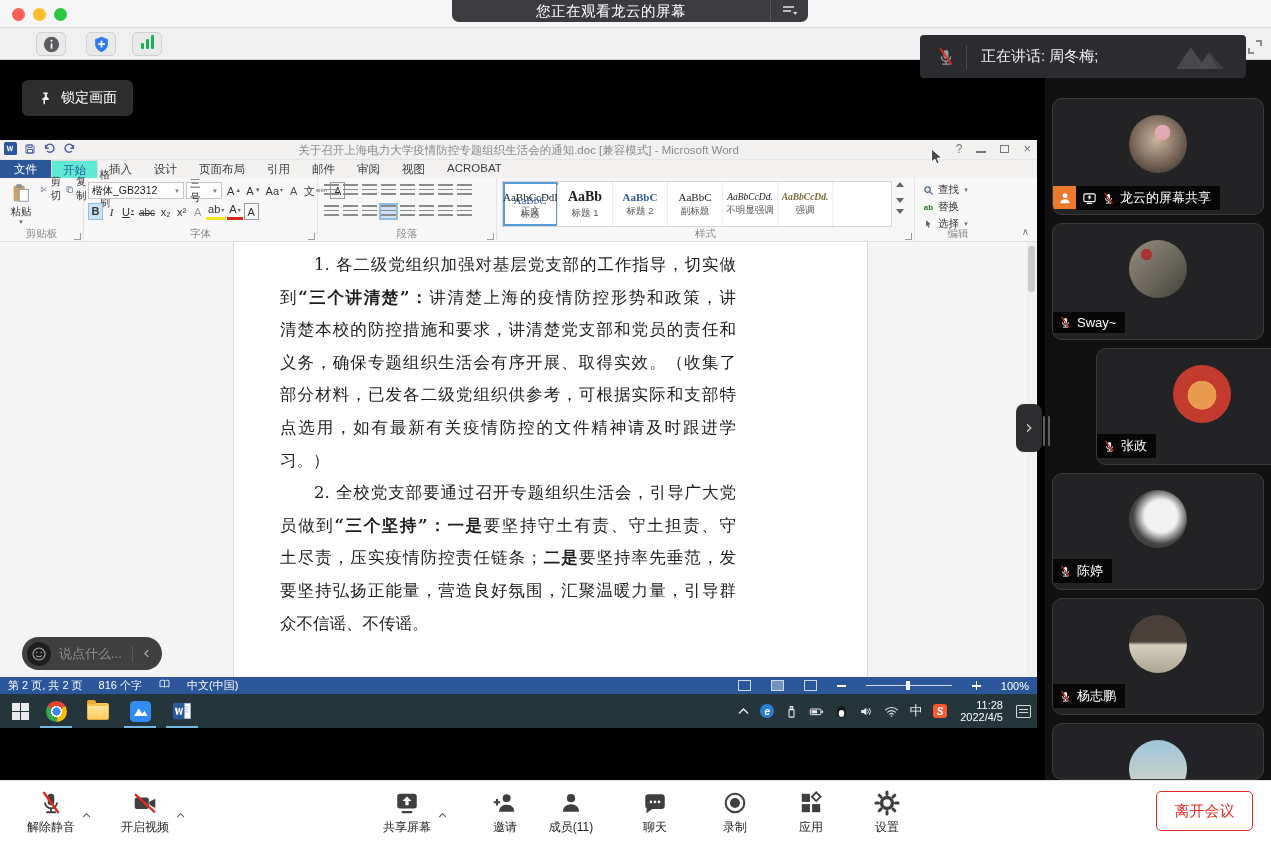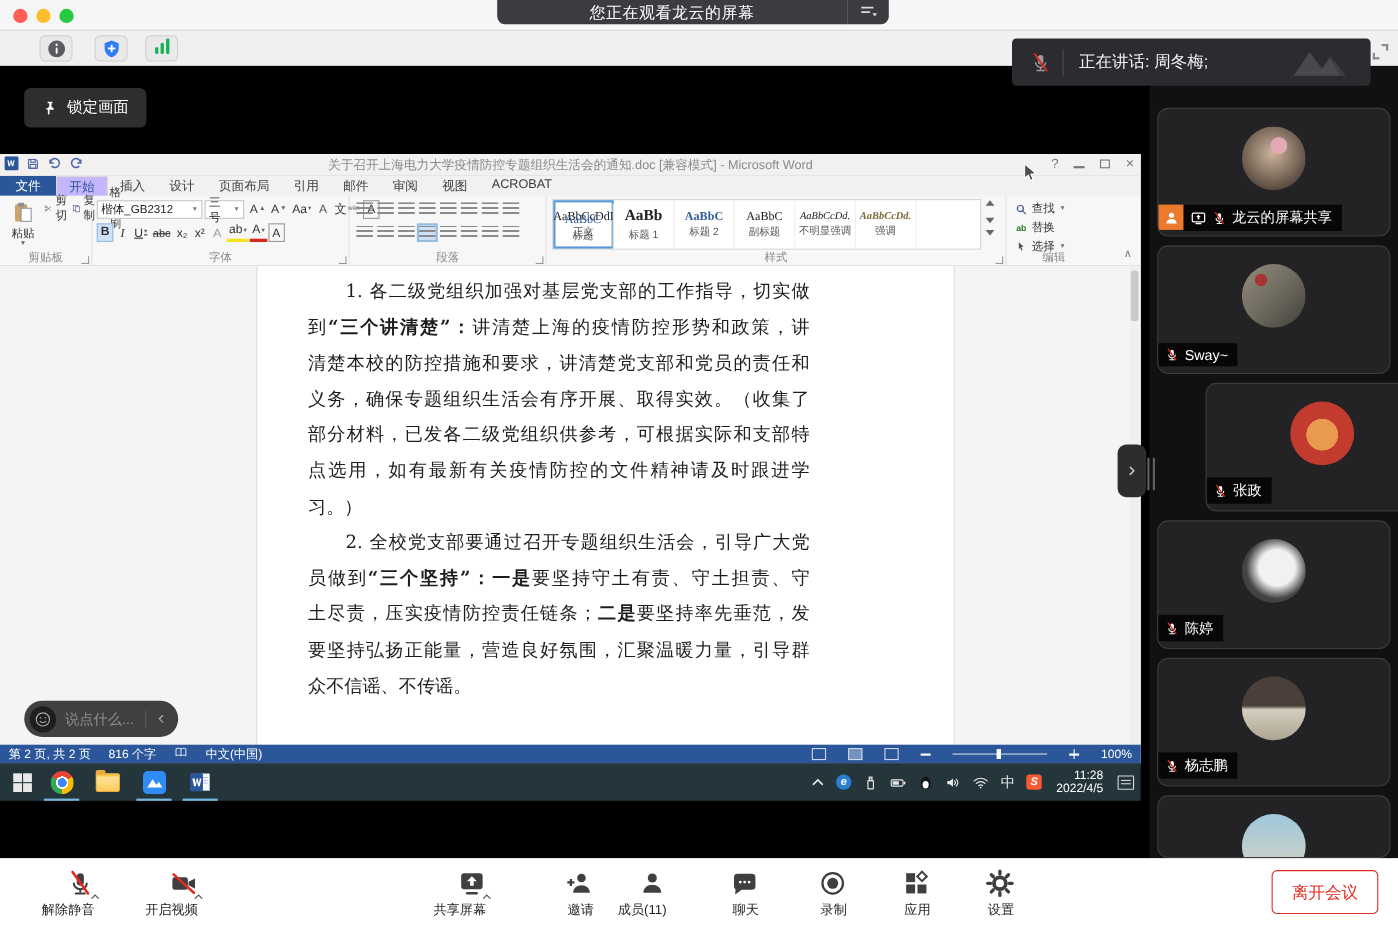--- a/index.html
+++ b/index.html
@@ -42,21 +42,21 @@
   .qat{position:absolute;left:4px;top:2px;display:flex;align-items:center;gap:7px}
   .ttl{position:absolute;left:0;right:0;top:3px;text-align:center;font-size:11.5px;color:#8a8a8a;pointer-events:none}
   .wctrl{position:absolute;right:6px;top:2px;display:flex;align-items:center;gap:14px;color:#777;font-size:12px}
   .wc-min{width:10px;height:2px;background:#777;margin-top:6px}
   .wc-restore{width:9px;height:8px;border:1px solid #777}
   .wc-close{font-size:13px;line-height:10px}
   .signin{position:absolute;right:8px;top:22px;display:flex;align-items:center;gap:5px;font-size:11.5px;color:#444}
   .wtabs{position:absolute;left:0;top:20px;width:100%;height:18px;background:#f2f1f0;display:flex;align-items:stretch}
   .wtab{padding:2px 11px 0;font-size:11.5px;color:#3c3c3c;cursor:pointer}
   .wtab.file{background:#2b579a;color:#fff;padding:2px 14px 0}
-  .wtab.active{background:#c4b5fd;color:#2b579a;border:1px solid #dadada;border-bottom:none}
+  .wtab.active{background:#5eead4;color:#2b579a;border:1px solid #dadada;border-bottom:none}
   .wribbon{position:absolute;left:0;top:38px;width:100%;height:64px;background:#f7f7f7;border-bottom:1px solid #dfdfdf}
   .rgroup{position:absolute;top:0;height:64px;border-right:1px solid #e3e3e3}
   .glabel{position:absolute;bottom:1px;left:0;right:0;text-align:center;font-size:10.5px;color:#8a8a8a}
   .launcher{position:absolute;right:2px;bottom:2px;width:7px;height:7px;border-right:1.5px solid #9a9a9a;border-bottom:1.5px solid #9a9a9a}
   .g-clip{left:0;width:84px}
   .paste-big{position:absolute;left:4px;top:3px;width:34px;height:46px;display:flex;flex-direction:column;align-items:center;font-size:10.5px;color:#333;cursor:pointer}
   .clip-col{position:absolute;left:40px;top:4px;display:flex;flex-direction:row;gap:1px}
   .mini{display:flex;align-items:center;gap:3px;font-size:10.5px;color:#333;height:14px;cursor:pointer}
   .g-font{left:84px;width:234px}
   .combo{display:inline-flex;align-items:center;justify-content:space-between;background:#fff;border:1px solid #c6c6c6;height:17px;font-size:10.5px;padding:0 3px;color:#222}
@@ -166,21 +166,21 @@
   .av2{background:radial-gradient(circle at 50% 52%,#e89a4e 0 34%,#c23b2e 35% 100%)}
   .av3{background:radial-gradient(circle at 55% 45%,#f1f1f1 0 36%,#454545 62%,#333)}
   .av4{background:linear-gradient(180deg,#4a4039 0 46%,#d5cfc0 52%,#aba490)}
   .av5{background:linear-gradient(180deg,#9ec7dc,#d9d3c1)}
   .plate{position:absolute;left:0;bottom:6px;display:flex;align-items:stretch}
   .plate .dark{background:rgba(0,0,0,.78);display:flex;align-items:center;gap:5px;padding:3px 9px 3px 6px;color:#fff;font-size:13px;white-space:nowrap}
   .hostbadge{width:23px;height:23px;background:#ec7a2d;display:flex;align-items:center;justify-content:center}
 
   
   #footer{left:0;top:780px;width:1271px;height:63px;background:#fff;border-top:1px solid #e6e6e6;z-index:40}
-  .fitem{position:absolute;top:9px;width:70px;display:flex;flex-direction:column;align-items:flex-end;cursor:pointer}
+  .fitem{position:absolute;top:9px;width:70px;display:flex;flex-direction:column;align-items:center;cursor:pointer}
   .fitem .fic{width:26px;height:26px;color:#3f3f41}
   .fitem .flabel{font-size:12px;color:#1f1f1f;margin-top:3px;white-space:nowrap}
   .fchev{position:absolute;top:20px;color:#55555a;width:11px;height:11px}
   #leave{position:absolute;right:18px;top:10px;width:97px;height:40px;background:#fff;border:1.5px solid #e02b20;
          border-radius:5px;color:#e02b20;font-size:15px;cursor:pointer;font-family:inherit}
 </style>
 </head>
 <body>
 
 <div id="app">

